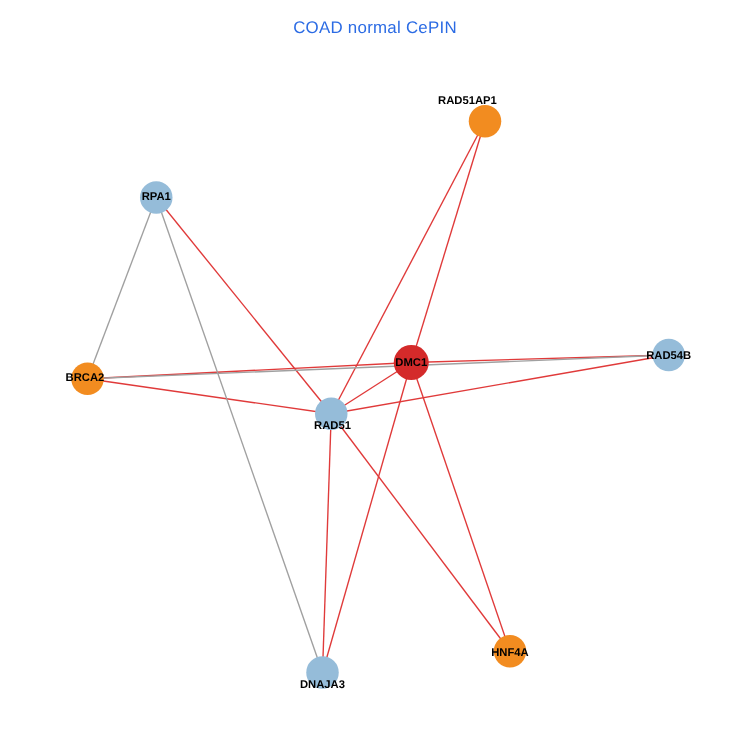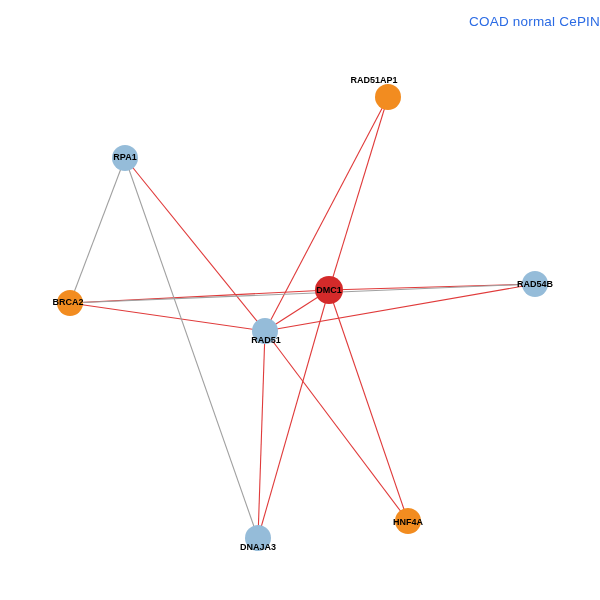--- a/index.html
+++ b/index.html
@@ -13,21 +13,21 @@
     width: 600px;
     height: 600px;
     background: #ffffff;
     overflow: hidden;
   }
   .figure-title {
     position: absolute;
     top: 14px;
     left: 0;
     width: 100%;
-    text-align: right;
+    text-align: center;
     font-size: 13.5px;
     color: #2b6be4;
     letter-spacing: 0.2px;
   }
   svg.network {
     position: absolute;
     top: 0;
     left: 0;
   }
   svg.network text {

